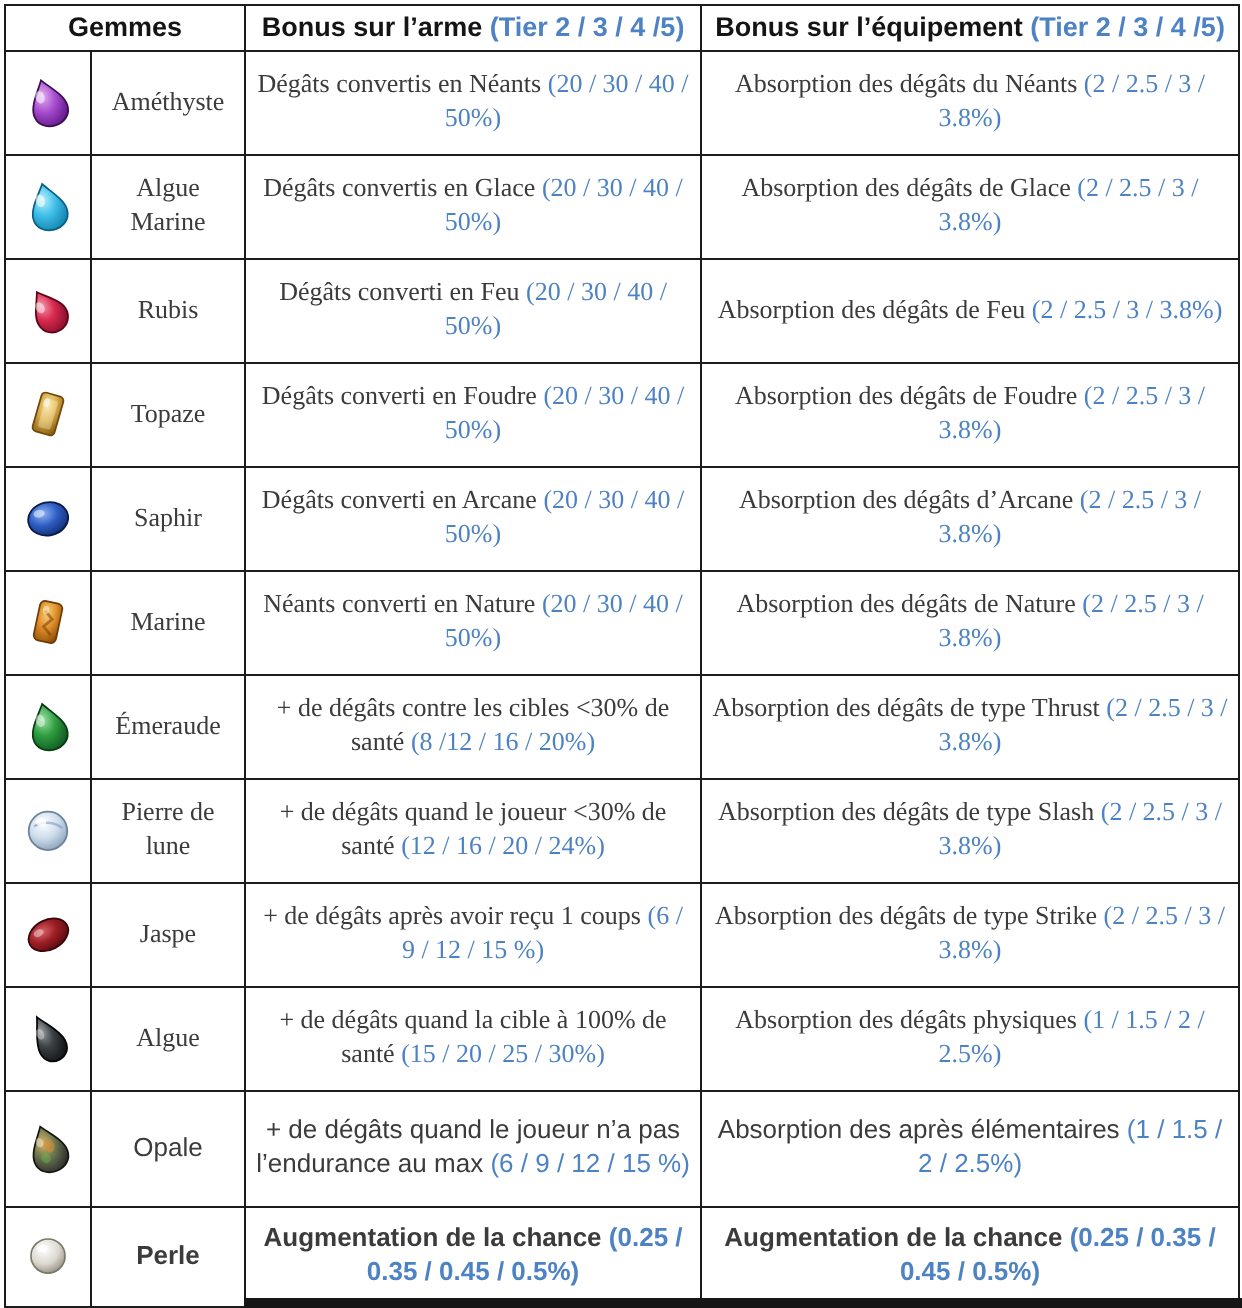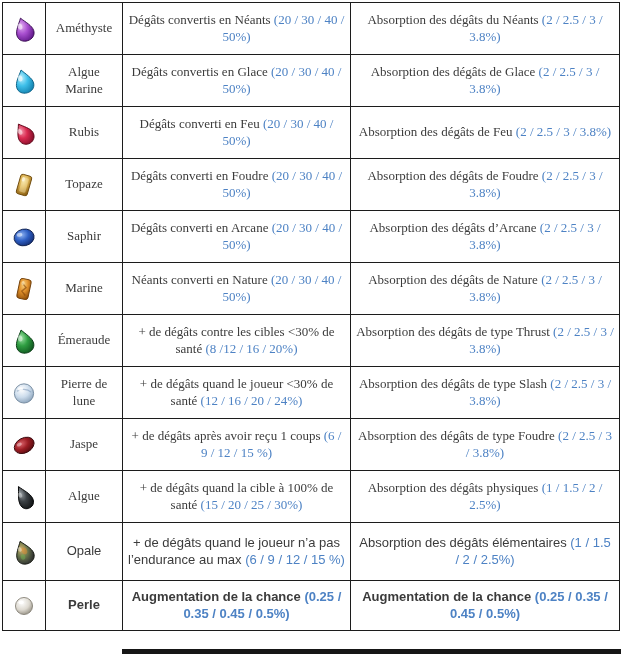--- a/index.html
+++ b/index.html
@@ -103,20 +103,25 @@
 
 <table class="gem-table">
   <colgroup>
     <col style="width:43px">
         <col style="width:77px">
         <col style="width:228px">
         <col style="width:269px">
   </colgroup>
 
   <tbody>
+        <tr>
+    <th colspan="2"><span>Gemmes</span></th>
+    <th><span>Bonus sur l’arme</span> <span class="blue">(Tier 2 / 3 / 4 /5)</span></th>
+    <th><span>Bonus sur l’équipement</span> <span class="blue">(Tier 2 / 3 / 4 /5)</span></th>
+  </tr>
 
   <tr class="r">
     <td class="icon-cell">
       <svg class="gem" viewBox="0 0 32 32" width="28" height="30">
               <g transform="rotate(-18 16 16)">
                 <path d="M16 3 C20 9 26 15 26 21 C26 26.5 21.5 30 16 30 C10.5 30 6 26.5 6 21 C6 15 12 9 16 3 Z" fill="url(#gAme)" stroke="#3a0d52" stroke-width="1"></path>
                 <ellipse cx="12.5" cy="12" rx="2.6" ry="3.6" fill="rgba(255,255,255,0.55)"></ellipse>
               </g>
             </svg>
     </td>
@@ -228,21 +233,21 @@
     <td class="icon-cell">
       <svg class="gem" viewBox="0 0 32 32" width="28" height="30">
               <g transform="rotate(-28 16 16)">
                 <ellipse cx="16" cy="16.5" rx="12" ry="8.5" fill="url(#gJasp)" stroke="#38050a" stroke-width="1"></ellipse>
                 <ellipse cx="11.5" cy="13" rx="3" ry="2" fill="rgba(255,255,255,0.4)"></ellipse>
               </g>
             </svg>
     </td>
     <td><span>Jaspe</span></td>
     <td><span>+ de dégâts après avoir reçu 1 coups</span> <span class="blue">(6 / 9 / 12 / 15 %)</span></td>
-    <td><span>Absorption des dégâts de type Foudre</span> <span class="blue">(2 / 2.5 / 3 / 3.8%)</span></td>
+    <td><span>Absorption des dégâts de type Strike</span> <span class="blue">(2 / 2.5 / 3 / 3.8%)</span></td>
   </tr>
 
   <tr class="r">
     <td class="icon-cell">
       <svg class="gem" viewBox="0 0 32 32" width="28" height="30">
               <g transform="rotate(-28 16 16)">
                 <path d="M16 2.5 C19 9 24 15.5 24 21.5 C24 27 20.5 30 16 30 C11.5 30 8 27 8 21.5 C8 15.5 13 9 16 2.5 Z" fill="url(#gOnyx)" stroke="#050607" stroke-width="1"></path>
                 <ellipse cx="13" cy="12" rx="2.2" ry="3.2" fill="rgba(255,255,255,0.35)"></ellipse>
               </g>
             </svg>
@@ -258,21 +263,21 @@
               <g transform="rotate(-20 16 16)">
                 <path d="M16 3 C20 9 26 15 26 21 C26 26.5 21.5 30 16 30 C10.5 30 6 26.5 6 21 C6 15 12 9 16 3 Z" fill="url(#gOpal)" stroke="#15170f" stroke-width="1"></path>
                 <ellipse cx="17" cy="15" rx="3" ry="4" fill="rgba(220,140,50,0.5)"></ellipse>
                 <ellipse cx="13" cy="21" rx="2.6" ry="3" fill="rgba(110,180,80,0.45)"></ellipse>
                 <ellipse cx="12.5" cy="11.5" rx="2" ry="2.8" fill="rgba(255,255,255,0.4)"></ellipse>
               </g>
             </svg>
     </td>
     <td><span>Opale</span></td>
     <td><span>+ de dégâts quand le joueur n’a pas l’endurance au max</span> <span class="blue">(6 / 9 / 12 / 15 %)</span></td>
-    <td><span>Absorption des dégâts élémentaires</span> <span class="blue">(1 / 1.5 / 2 / 2.5%)</span></td>
+    <td><span>Absorption des après élémentaires</span> <span class="blue">(1 / 1.5 / 2 / 2.5%)</span></td>
   </tr>
 
   <tr class="r-last">
     <td class="icon-cell">
       <svg class="gem" viewBox="0 0 32 32" width="26" height="26">
               <circle cx="16" cy="16" r="10.5" fill="url(#gPearl)" stroke="#7c776c" stroke-width="1"></circle>
               <ellipse cx="12.5" cy="11.5" rx="3.2" ry="2.4" fill="rgba(255,255,255,0.9)"></ellipse>
             </svg>
     </td>
     <td><span>Perle</span></td>

